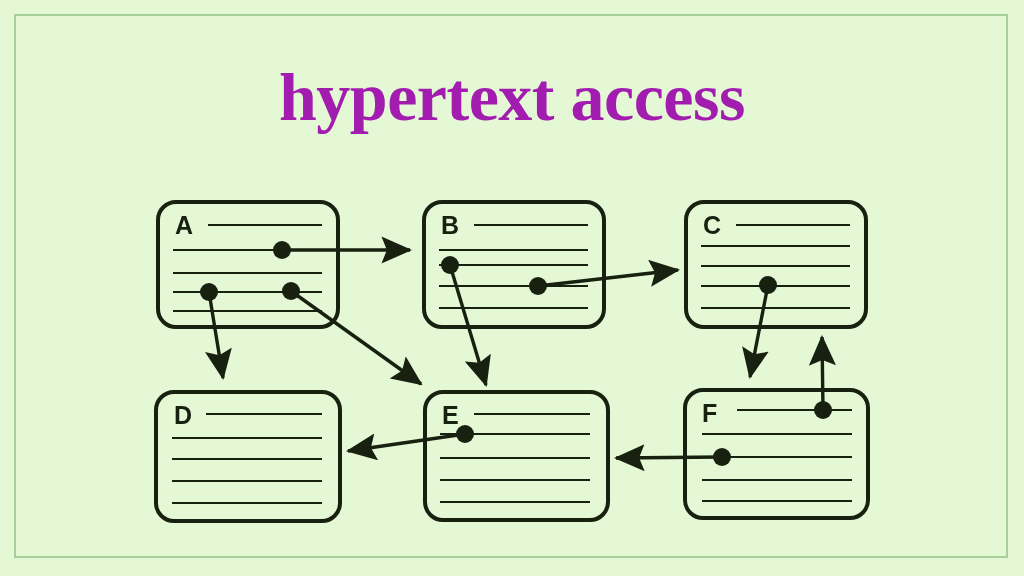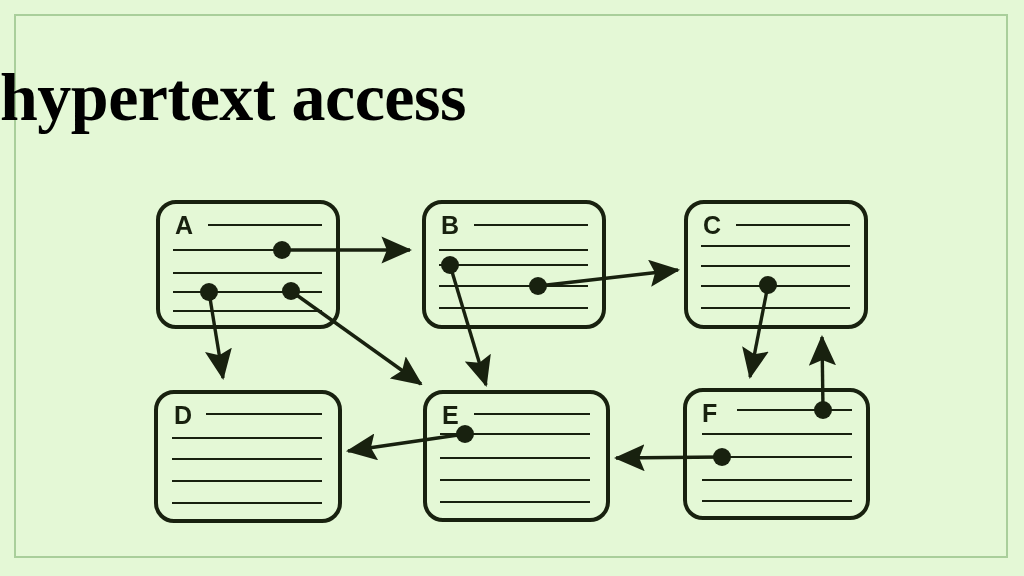--- a/index.html
+++ b/index.html
@@ -23,26 +23,26 @@
     height: 544px;
     border: 2px solid #a9cf9b;
     box-sizing: border-box;
     pointer-events: none;
   }
   #title {
     position: absolute;
     left: 0;
     top: 58px;
     width: 1024px;
-    text-align: left;
+    text-align: center;
     font-family: "Liberation Serif", serif;
     font-weight: bold;
     font-size: 68px;
     letter-spacing: -0.5px;
-    color: #000000;
+    color: #a21caf;
     white-space: nowrap;
   }
   #diagram {
     position: absolute;
     left: 0;
     top: 0;
     width: 1024px;
     height: 576px;
   }
   .node-label {

